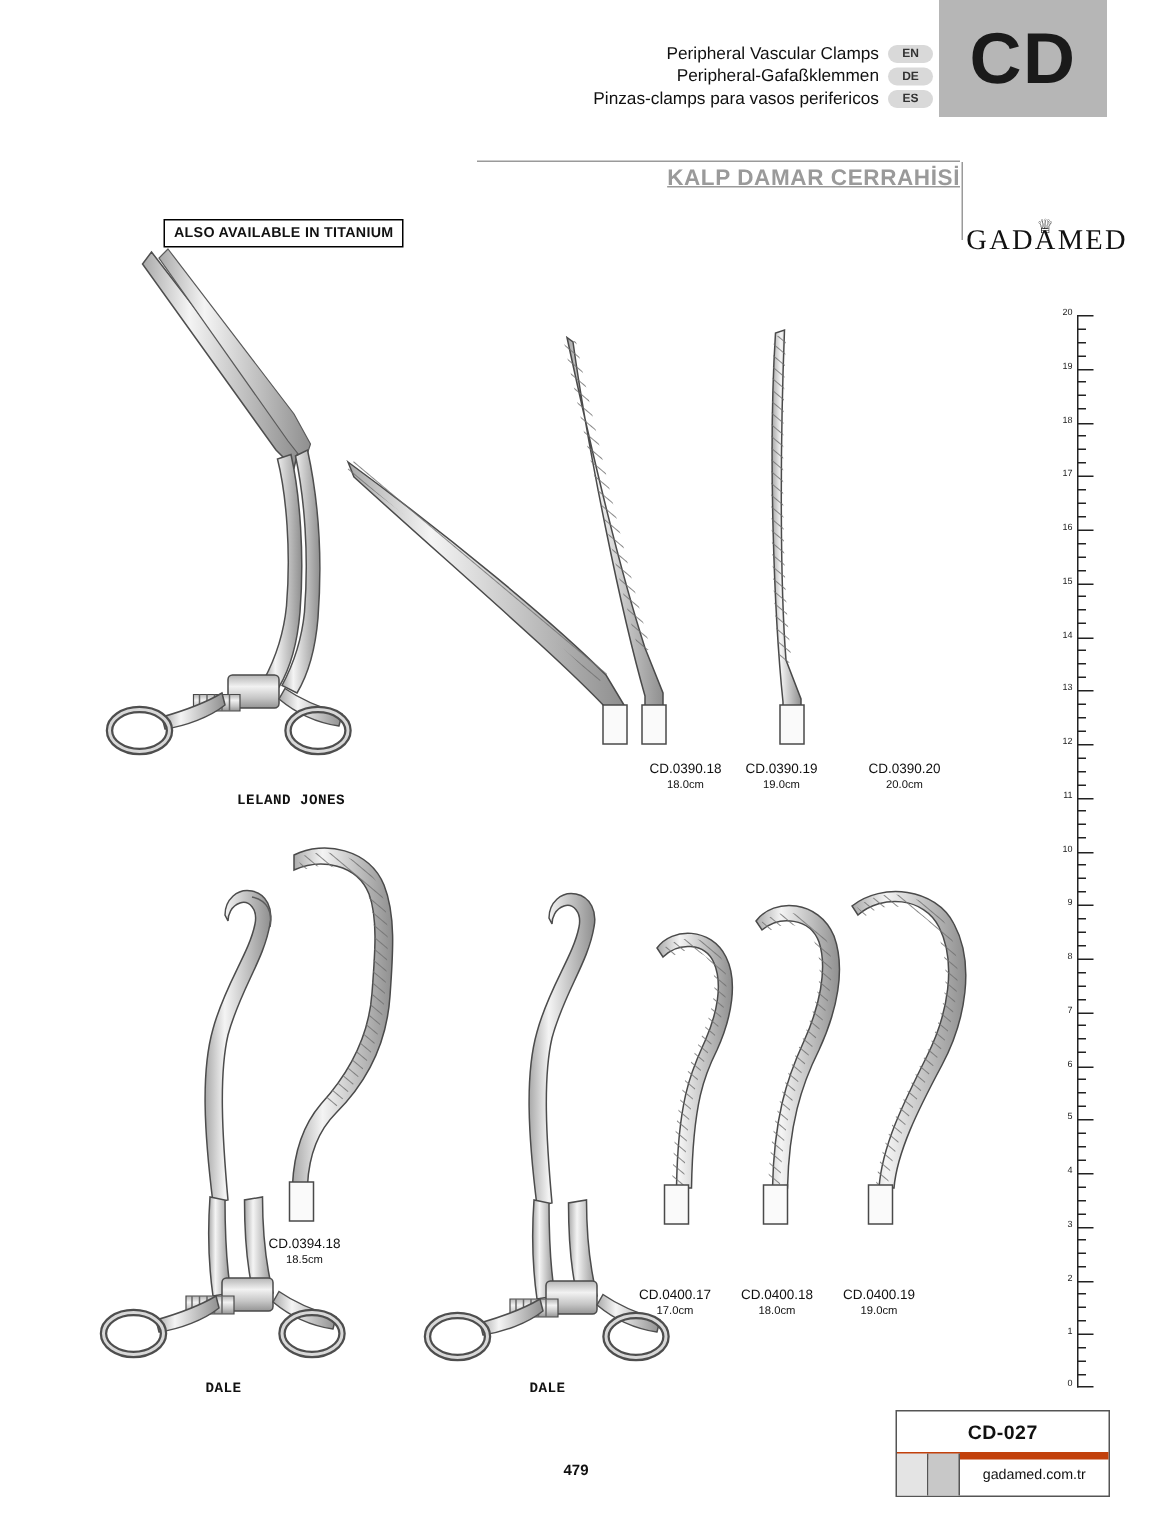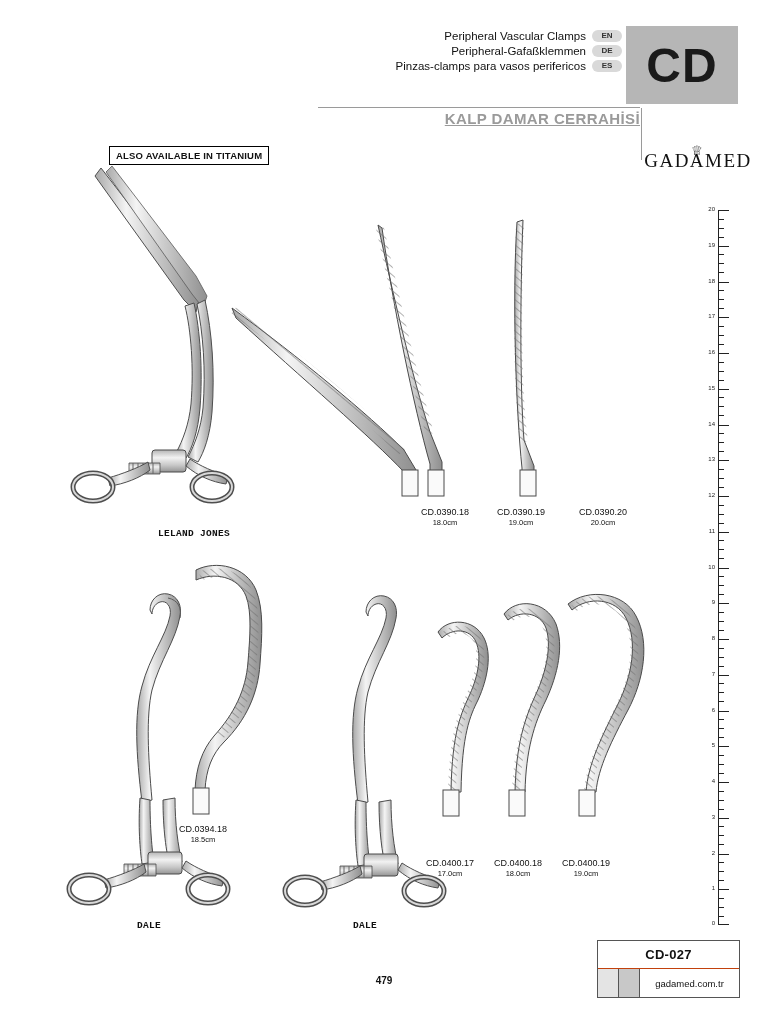--- a/index.html
+++ b/index.html
@@ -30,21 +30,21 @@
     display:inline-block;
     min-width:20px;
     font-size:8px;font-weight:bold;color:#333;
     background:#d9d9d9;
     border-radius:7px;
     padding:2px 5px 2px 5px;
     text-align:center;
     line-height:1;
   }
   .cd-box{
-    position:absolute;right:30px;top:26px;
+    position:absolute;right:30px;top:0;
     width:112px;height:78px;
     background:#b6b6b6;
     display:flex;align-items:center;justify-content:center;
   }
   .cd-box span{
     font-size:48px;font-weight:bold;color:#1a1a1a;letter-spacing:1px;
     font-family:"Liberation Sans", sans-serif;
   }
 
   .hdr-rule{
@@ -86,21 +86,21 @@
 
   
   .lbl{position:absolute;text-align:center;}
   .lbl .code{font-size:9px;color:#111;display:block;line-height:1.25;}
   .lbl .size{font-size:7.5px;color:#111;display:block;line-height:1.25;}
   .name{position:absolute;font-size:9.5px;font-weight:bold;letter-spacing:.3px;text-align:center;font-family:Liberation Mono, monospace;}
 
   
   .pagenum{position:absolute;left:0;top:975px;width:768px;text-align:center;font-size:10px;font-weight:bold;}
   .foot-box{position:absolute;left:597px;top:940px;width:141px;height:56px;border:1px solid #555;}
-  .foot-top{position:absolute;left:0;top:0;width:141px;height:27px;border-bottom:1px solid #c2410c;
+  .foot-top{position:absolute;left:0;top:0;width:141px;height:27px;border-bottom:5px solid #c2410c;
     display:flex;align-items:center;justify-content:center;}
   .foot-top span{font-size:13px;font-weight:bold;letter-spacing:.3px;}
   .foot-bot{position:absolute;left:0;top:28px;width:141px;height:28px;display:flex;}
   .sw{width:20px;height:28px;border-right:1px solid #555;}
   .sw1{background:#e4e4e4;}
   .sw2{background:#c8c8c8;}
   .foot-url{flex:1;display:flex;align-items:center;justify-content:center;font-size:9.5px;}
 
   
   svg.art{position:absolute;left:0;top:0;width:768px;height:1018px;pointer-events:none;}
@@ -398,21 +398,21 @@
       <div class="tick min" style="top:670px;"></div>
     <div class="tick maj" style="top:679.25px;"></div>
       <div class="num" style="top:679.25px;">1</div>
     <div class="tick min" style="top:688px;"></div>
       <div class="tick min" style="top:697px;"></div>
       <div class="tick min" style="top:706px;"></div>
     <div class="tick maj" style="top:714px;"></div>
       <div class="num" style="top:714px;">0</div>
   </div>
 
-  <div class="lbl" style="left:404px;top:507px;width:82px;">
+  <div class="lbl" style="left:416px;top:507px;width:82px;">
     <span class="code">CD.0390.18</span>
     <span class="size">18.0cm</span>
   </div>
   <div class="lbl" style="left:480px;top:507px;width:82px;">
     <span class="code">CD.0390.19</span>
     <span class="size">19.0cm</span>
   </div>
   <div class="lbl" style="left:562px;top:507px;width:82px;">
     <span class="code">CD.0390.20</span>
     <span class="size">20.0cm</span>

